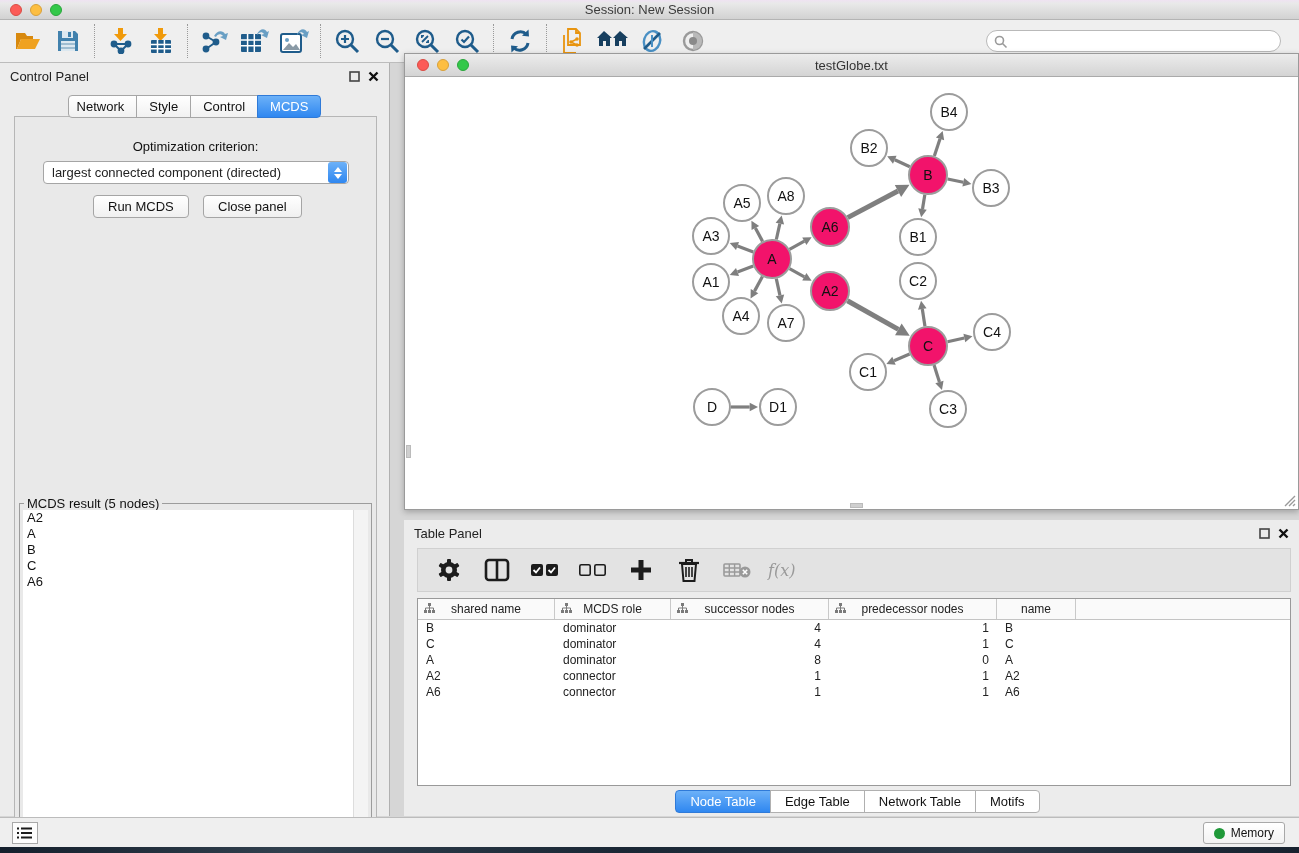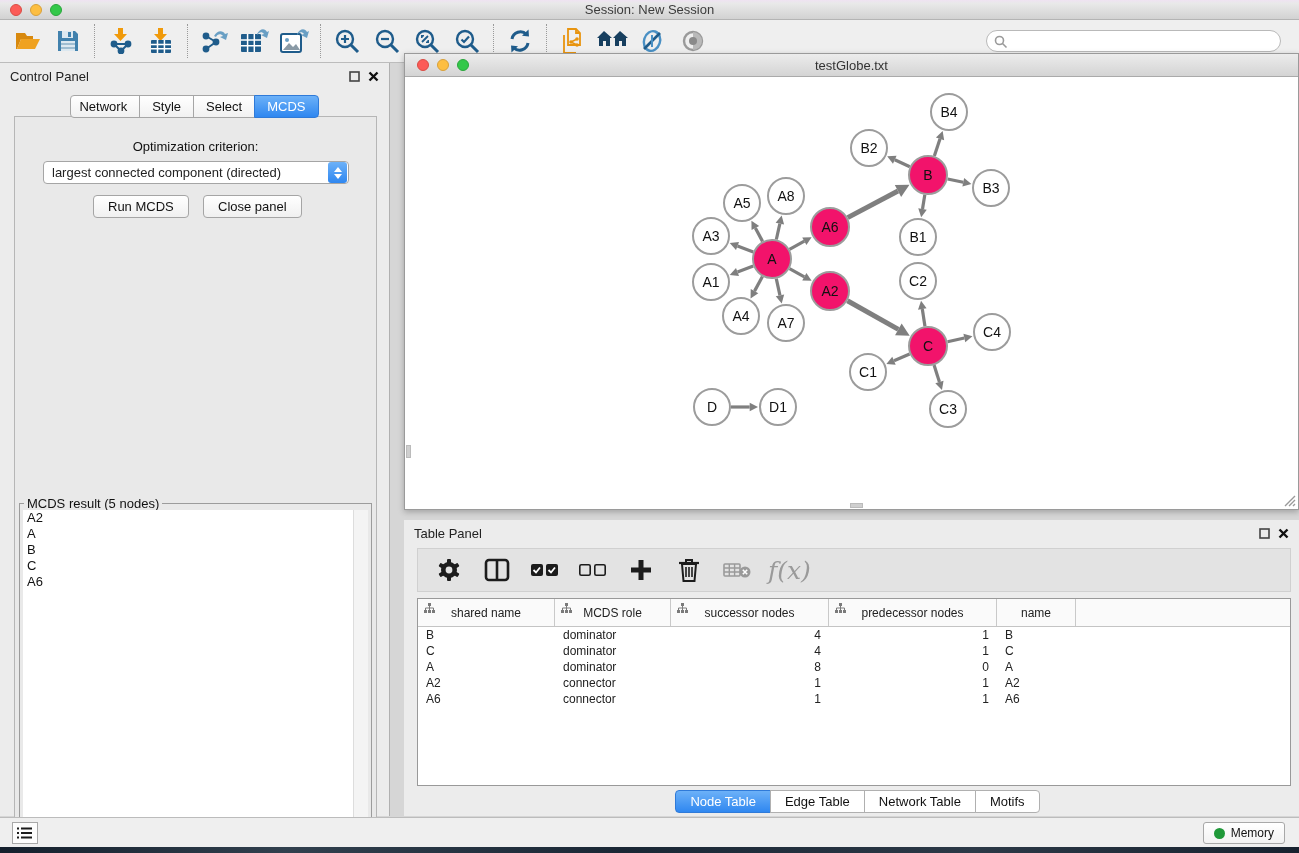--- a/index.html
+++ b/index.html
@@ -70,24 +70,24 @@
   #net-canvas { position:absolute; left:0; top:23px; width:893px; height:432px; background:#fff; }
   #resize-grip { position:absolute; right:2px; bottom:2px; width:14px; height:14px; }
   .mini-scroll-v { position:absolute; left:1px; top:368px; width:5px; height:13px; background:#cfcfcf; border:1px solid #bbb; }
   .mini-scroll-h { position:absolute; left:445px; bottom:1px; width:13px; height:5px; background:#cfcfcf; border:1px solid #bbb; }
 
   
   #table-panel { left:404px; top:520px; width:895px; height:296px; background:#ececec; }
   #tp-toolbar { position:absolute; left:13px; top:28px; width:874px; height:44px; background:#e3e3e3;
     border:1px solid #d0d0d0; display:flex; align-items:center; padding-left:14px; gap:14px; }
   .tpbtn { width:34px; height:34px; display:flex; align-items:center; justify-content:center; }
-  #fx-label { font-family:"DejaVu Serif", serif; font-style:italic; font-size:25px; color:#9a9a9a; }
+  #fx-label { font-family:"DejaVu Serif", serif; font-style:italic; font-size:16px; color:#9a9a9a; }
   #node-table { position:absolute; left:13px; top:78px; width:874px; height:188px; background:#fff;
     border:1px solid #999; overflow:hidden; }
-  #nt-header { display:flex; height:28px; background:#fafafa; border-bottom:1px solid #c4c4c4; }
+  #nt-header { display:flex; height:21px; background:#fafafa; border-bottom:1px solid #c4c4c4; }
   .nt-hcell { display:flex; align-items:center; justify-content:center; gap:6px; font-size:12px; color:#222;
     border-right:1px solid #c9c9c9; position:relative; }
   .nt-hcell:last-child { border-right:1px solid #c9c9c9; }
   .nt-hcell .hicon { position:absolute; left:6px; top:4px; }
   .nt-row { display:flex; height:16px; }
   .nt-cell { font-size:12px; line-height:16px; padding:0 8px; white-space:nowrap; overflow:hidden; }
   .nt-cell.num { text-align:right; }
   #tp-tabs { position:absolute; left:0; top:270px; width:100%; display:flex; justify-content:center; }
   .tp-tab { border:1px solid #b0b0b0; background:#fff; padding:3px 14px; font-size:13px; margin-left:-1px; color:#111; }
   .tp-tab:first-child { border-radius:4px 0 0 4px; margin-left:12px; }
@@ -273,21 +273,21 @@
           <rect x="1" y="1" width="9" height="9" fill="none" stroke="#444" stroke-width="1.6"></rect>
         </svg>
       <svg width="11" height="11" viewBox="0 0 11 11">
           <path d="M1.5 1.5l8 8M9.5 1.5l-8 8" stroke="#111" stroke-width="2.4"></path>
         </svg>
     </span>
   </div>
   <div class="cp-tabs" id="cp-tabs">
       <div class="cp-tab">Network</div>
       <div class="cp-tab">Style</div>
-      <div class="cp-tab">Select</div>
+      <div class="cp-tab">Control</div>
       <div class="cp-tab active">MCDS</div>
     </div>
   <div id="cp-body">
     <div id="opt-label">Optimization criterion:</div>
     <div id="criterion">
       <span class="sel-text">largest connected component (directed)</span>
       <span class="spinner">
           <span class="spin-up"></span>
           <span class="spin-dn"></span>
         </span>

